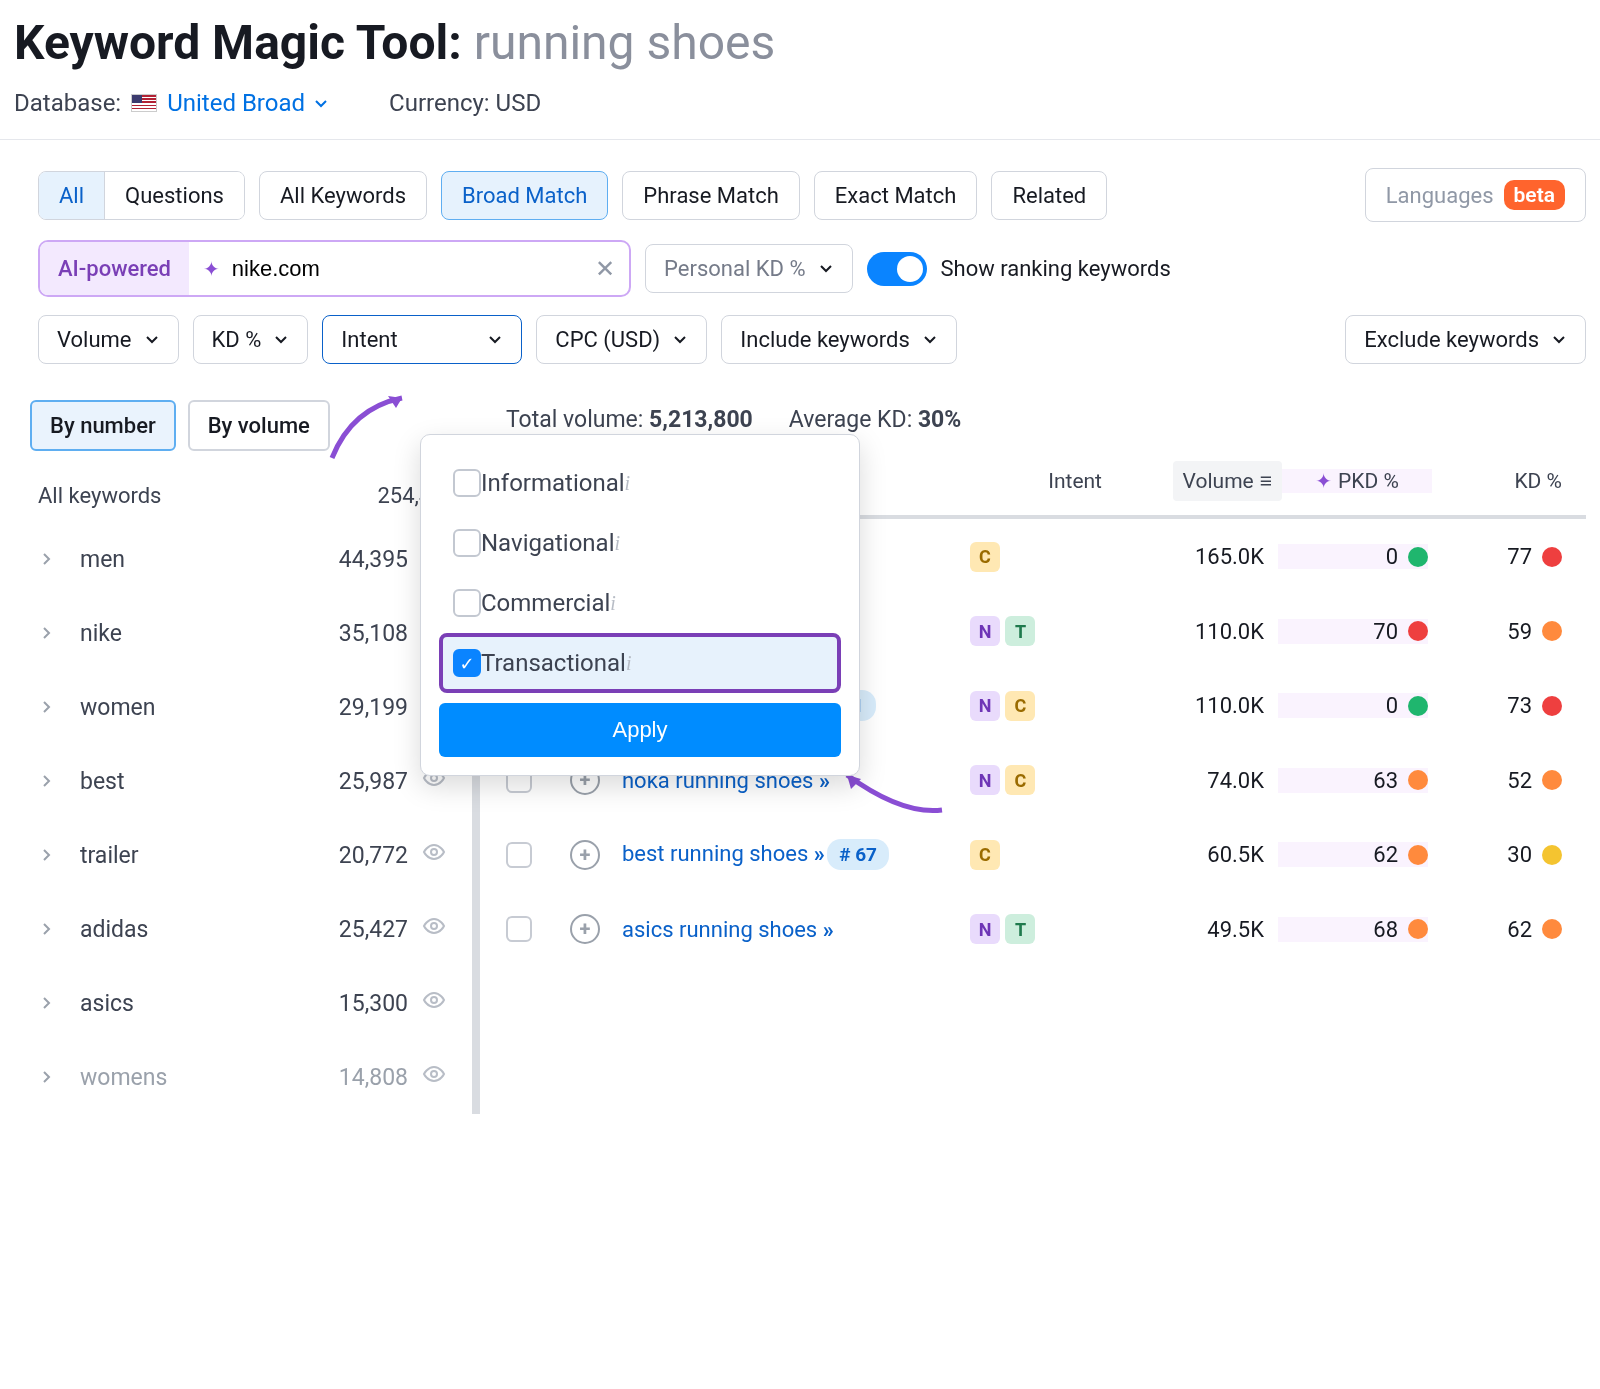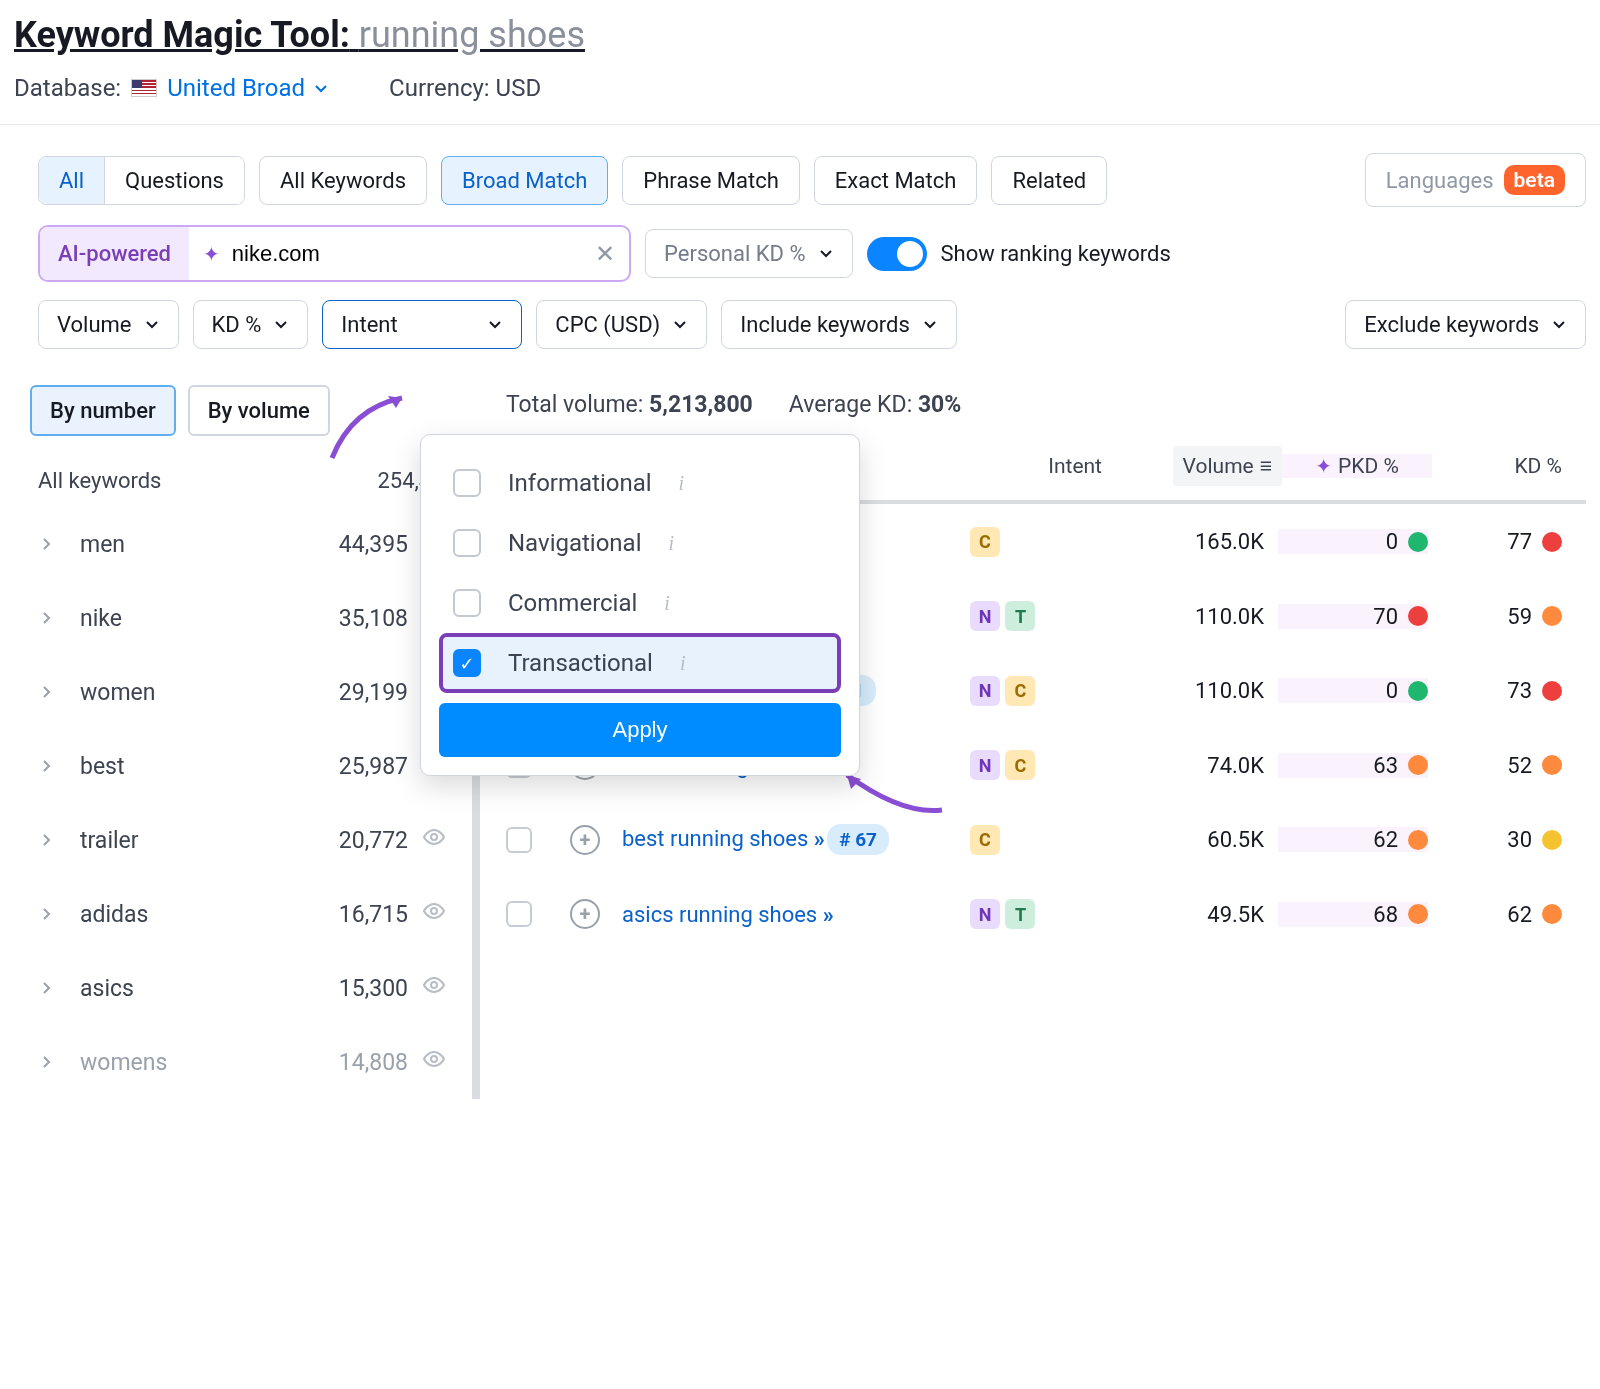--- a/index.html
+++ b/index.html
@@ -1,18 +1,18 @@
 <!DOCTYPE html>
 <html><head>
 <meta charset="utf-8">
 <style>
 * { box-sizing: border-box; margin: 0; padding: 0; }
 body { font-family: -apple-system, BlinkMacSystemFont, "Segoe UI", Roboto, Arial, sans-serif; background: #fff; color: #171a22; width: 1600px; }
 .page { padding: 14px 14px 0 14px; }
-.title { font-size: 36px; font-weight: 700; margin-bottom: 18px; text-decoration: underline; }
+.title { font-size: 48px; font-weight: 700; margin-bottom: 18px; }
 .title .query { color: #8a8f9c; font-weight: 400; }
 .meta { font-size: 24px; color: #3d4351; margin-bottom: 22px; display:flex; gap:60px; align-items:center; }
 .meta .db { display:inline-flex; align-items:center; gap:10px; }
 .meta .db .flag { width: 26px; height: 18px; display:inline-block; background:linear-gradient(to bottom,#b22234 0 10%,#fff 10% 20%,#b22234 20% 30%,#fff 30% 40%,#b22234 40% 50%,#fff 50% 60%,#b22234 60% 70%,#fff 70% 80%,#b22234 80% 90%,#fff 90% 100%); position:relative; border:1px solid #ccc;}
 .meta .db .flag::before{content:'';position:absolute;left:0;top:0;width:40%;height:50%;background:#3c3b6e;}
 .meta .country { color:#0071e3; display:inline-flex; align-items:center; gap:8px;}
 hr.big { border:none; border-top:1px solid #e5e7ec; margin: 0 -14px 28px; }
 .toolbar-row { display:flex; align-items:center; gap:14px; margin-bottom: 18px; flex-wrap:wrap;padding-left:24px;}
 .seg { display:inline-flex; border:1px solid #d1d5dd; border-radius:8px; overflow:hidden; }
 .seg .seg-item { padding:11px 20px; font-size:22px; background:#fff; border-right:1px solid #d1d5dd; cursor:pointer;}
@@ -66,21 +66,21 @@
 .tag.T{background:#cdeedd;color:#1f7a4d;}
 .num{text-align:right;padding-right:10px;}
 .pct{display:inline-flex;align-items:center;gap:10px;justify-content:flex-end;width:100%;}
 .dot{width:20px;height:20px;border-radius:50%;display:inline-block;}
 .dot.green{background:#1fb66e;}
 .dot.red{background:#ee3f3f;}
 .dot.orange{background:#ff8a3d;}
 .dot.yellow{background:#f4c430;}
 .pkdcol{background:#faf3fe;}
 .dropdown{position:absolute;top:434px;left:420px;width:440px;background:#fff;border:1px solid #d1d5dd;border-radius:10px;box-shadow:0 10px 28px rgba(0,0,0,0.15);padding:18px 18px;z-index:10;}
-.dd-item{display:flex;align-items:center;gap:27px;padding:12px 10px;font-size:24px;color:#3d4351;cursor:pointer;border-radius:8px;border:4px solid transparent;}
+.dd-item{display:flex;align-items:center;gap:0;padding:12px 10px;font-size:24px;color:#3d4351;cursor:pointer;border-radius:8px;border:4px solid transparent;}
 .dd-item .cb2{width:28px;height:28px;border:2px solid #c3c8d1;border-radius:6px;display:flex;align-items:center;justify-content:center;}
 .dd-item.checked{background:#e7f2fc;border-color:#7a3fb6;}
 .dd-item.checked .cb2{background:#0a84ff;border-color:#0a84ff;color:#fff;font-size:18px;}
 .dd-item .info{color:#b8bdc6;font-style:italic;font-family:serif;font-size:20px;}
 .apply{width:100%;margin-top:10px;padding:14px 0;background:#008cff;color:#fff;border:none;border-radius:6px;font-size:22px;font-weight:500;cursor:pointer;}
 .arrow-annot{position:absolute;pointer-events:none;}
 .arrow1{top:388px;left:322px;}
 .arrow2{top:760px;left:832px;}
 .thead > div{text-align:right;}
 .thead > div:first-child{text-align:left;}
@@ -252,21 +252,21 @@
     <span class="eye"><svg width="24" height="24" viewBox="0 0 24 24" fill="none" stroke="#b8bdc6" stroke-width="2">
                 <path d="M2 12s3.5-7 10-7 10 7 10 7-3.5 7-10 7S2 12 2 12z"></path>
                 <circle cx="12" cy="12" r="3"></circle>
               </svg></span>
           </div>
           <div class="side-item">
             <span class="chev"><svg viewBox="0 0 16 16" width="16" height="16" fill="none" stroke="#9aa1ab" stroke-width="2">
                 <path d="M6 3l5 5-5 5"></path>
               </svg></span>
     <span>adidas</span>
-    <span>16,715</span>
+    <span>25,427</span>
     <span class="eye"><svg width="24" height="24" viewBox="0 0 24 24" fill="none" stroke="#b8bdc6" stroke-width="2">
                 <path d="M2 12s3.5-7 10-7 10 7 10 7-3.5 7-10 7S2 12 2 12z"></path>
                 <circle cx="12" cy="12" r="3"></circle>
               </svg></span>
           </div>
           <div class="side-item">
             <span class="chev"><svg viewBox="0 0 16 16" width="16" height="16" fill="none" stroke="#9aa1ab" stroke-width="2">
                 <path d="M6 3l5 5-5 5"></path>
               </svg></span>
     <span>asics</span>

